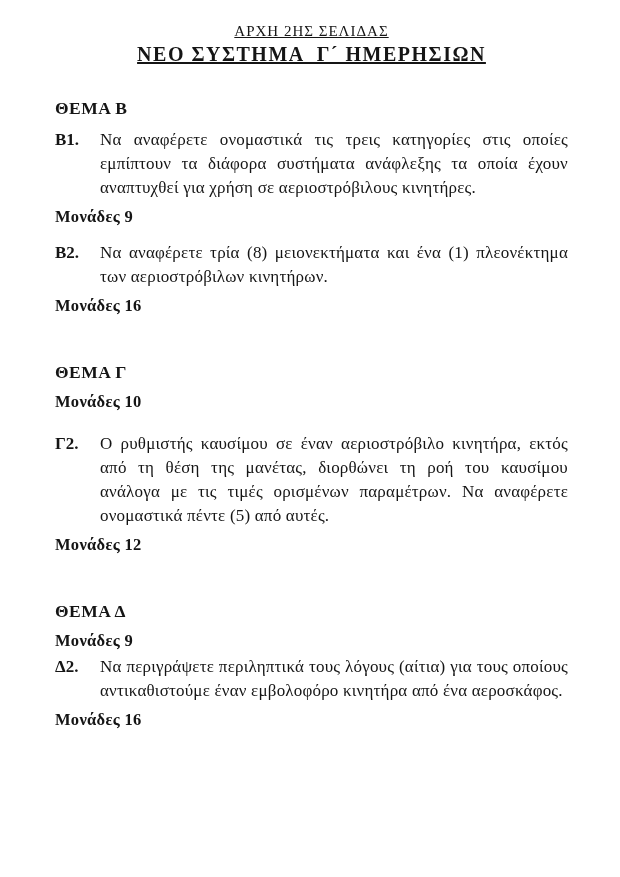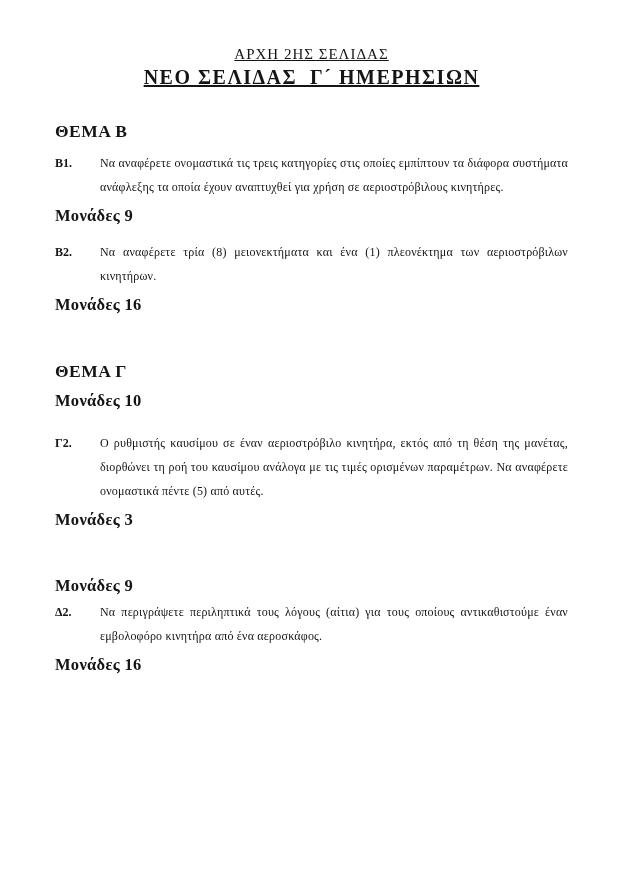--- a/index.html
+++ b/index.html
@@ -8,21 +8,21 @@
     background: #ffffff;
   }
   .page {
     position: relative;
     width: 620px;
     height: 877px;
     background: #ffffff;
     color: #151515;
     font-family: "Liberation Serif", "DejaVu Serif", serif;
     box-sizing: border-box;
-    padding: 46px 52px 0 55px;
+    padding: 23px 52px 0 55px;
     overflow: hidden;
   }
   .page-header {
     text-align: center;
   }
   .header-line1 {
     font-size: 15px;
     letter-spacing: 1px;
     text-decoration: underline;
     white-space: pre-wrap;
@@ -44,21 +44,21 @@
   .section-title {
     font-size: 17.5px;
     font-weight: bold;
     letter-spacing: 0.5px;
     margin-bottom: 9px;
   }
   .question {
     position: relative;
     margin-top: 9px;
     padding-left: 45px;
-    font-size: 12px;
+    font-size: 17px;
     line-height: 24px;
   }
   .question-number {
     position: absolute;
     left: 0;
     top: 0;
     font-weight: bold;
   }
   .question-text {
     text-align: justify;
@@ -72,21 +72,21 @@
     letter-spacing: 0.3px;
   }
 </style>
 </head>
 <body>
 
 <div class="page">
 
   <div class="page-header">
     <div class="header-line1">ΑΡΧΗ 2ΗΣ ΣΕΛΙΔΑΣ</div>
-    <div class="header-line2">ΝΕΟ ΣΕΛΙΔΑΣ  Γ´ ΗΜΕΡΗΣΙΩΝ</div>
+    <div class="header-line2">ΝΕΟ ΣΥΣΤΗΜΑ  Γ´ ΗΜΕΡΗΣΙΩΝ</div>
   </div>
 
   <div class="section">
     <div class="section-title">ΘΕΜΑ Β</div>
 
     <div class="question">
       <span class="question-number">Β1.</span>
       <div class="question-text">Να αναφέρετε ονομαστικά τις τρεις κατηγορίες στις οποίες εμπίπτουν τα διάφορα συστήματα ανάφλεξης τα οποία έχουν αναπτυχθεί για χρήση σε αεριοστρόβιλους κινητήρες.</div>
     </div>
     <div class="points">Μονάδες 9</div>
@@ -100,24 +100,25 @@
 
   <div class="section gap-large">
     <div class="section-title">ΘΕΜΑ Γ</div>
 
     <div class="points">Μονάδες 10</div>
 
     <div class="question" style="margin-top:20px;">
       <span class="question-number">Γ2.</span>
       <div class="question-text">Ο ρυθμιστής καυσίμου σε έναν αεριοστρόβιλο κινητήρα, εκτός από τη θέση της μανέτας, διορθώνει τη ροή του καυσίμου ανάλογα με τις τιμές ορισμένων παραμέτρων. Να αναφέρετε ονομαστικά πέντε (5) από αυτές.</div>
     </div>
-    <div class="points">Μονάδες 3</div>
+    <div class="points">Μονάδες 12</div>
   </div>
 
   <div class="section gap-large">
+    <div class="section-title">ΘΕΜΑ Δ</div>
 
     <div class="points">Μονάδες 9</div>
 
     <div class="question" style="margin-top:4px;">
       <span class="question-number">Δ2.</span>
       <div class="question-text">Να περιγράψετε περιληπτικά τους λόγους (αίτια) για τους οποίους αντικαθιστούμε έναν εμβολοφόρο κινητήρα από ένα αεροσκάφος.</div>
     </div>
     <div class="points">Μονάδες 16</div>
   </div>
 

